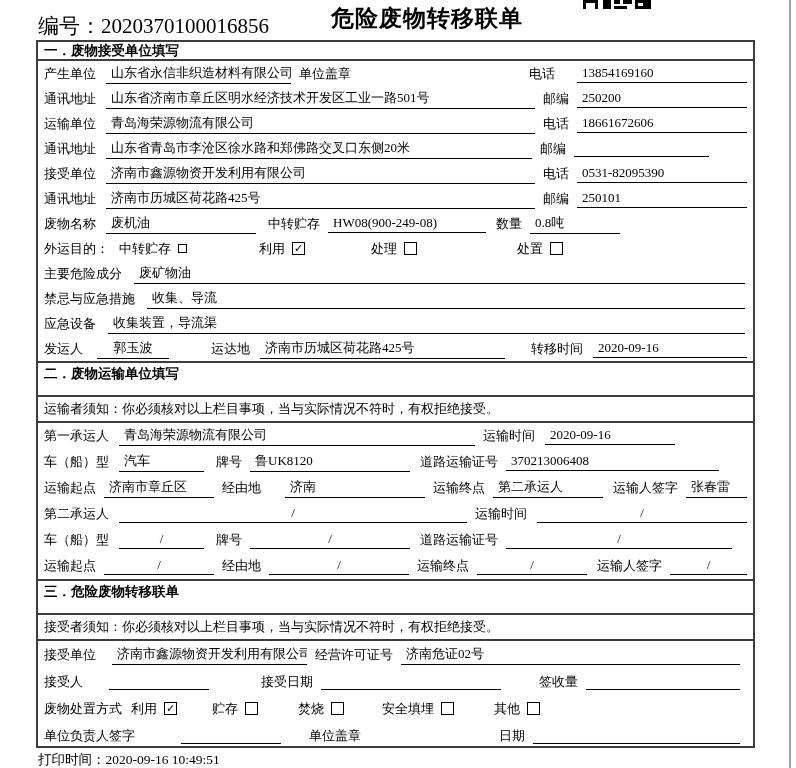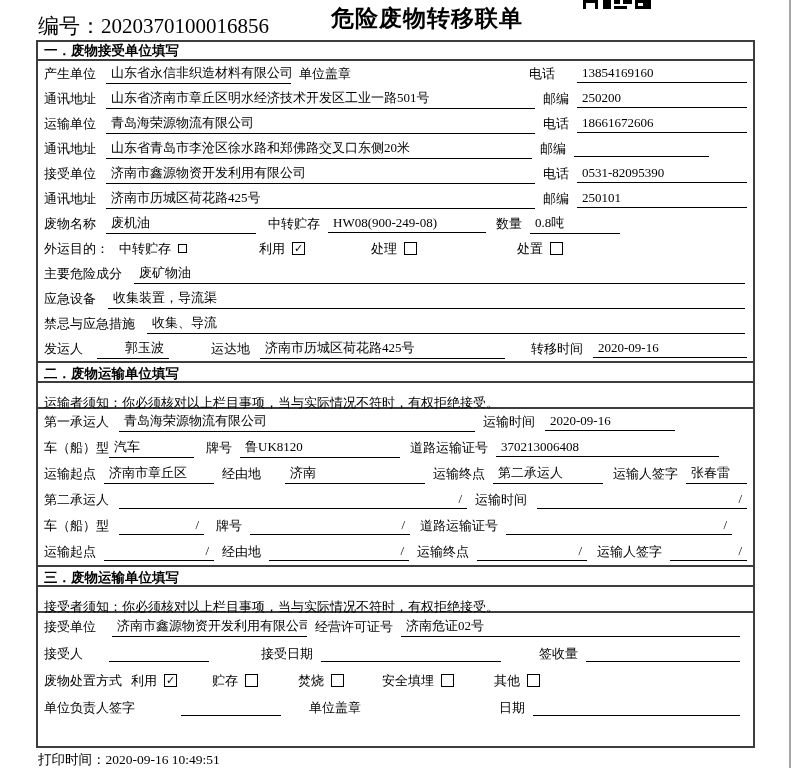--- a/index.html
+++ b/index.html
@@ -5,28 +5,28 @@
   *{margin:0;padding:0;box-sizing:border-box}
   html,body{width:796px;height:768px}
   body{background:#fff;font-family:"Liberation Serif","DejaVu Serif",serif;color:#000;position:relative;overflow:hidden;font-size:13px}
   .hdr-no{position:absolute;left:38px;top:12px;font-size:21px;white-space:nowrap}
   .doc-title{position:absolute;left:331px;top:3px;font-size:23px;font-weight:900;letter-spacing:1px;font-family:Liberation Sans, sans-serif}
   .qr{position:absolute;left:583px;top:0;width:68px;height:9px}
   .qr div{position:absolute;background:#000}
   .edge{position:absolute;left:789px;top:0;width:2px;height:768px;background:#a6a6a6}
   .form{position:absolute;left:36px;top:40px;width:719px;height:708px;border:2px solid #3d3d3d;background:#fff}
   .sec-title{height:19px;line-height:16px;padding:1px 6px 0;font-weight:bold;font-size:13.5px;border-bottom:2px solid #3d3d3d;font-family:"Liberation Sans","DejaVu Sans",sans-serif}
-  .sec-title.mid{height:22px;border-top:2px solid #3d3d3d;line-height:19px}
-  .notice{height:26px;line-height:24px;padding:8px 6px;border-bottom:2px solid #3d3d3d;white-space:nowrap}
+  .sec-title.mid{height:36px;border-top:2px solid #3d3d3d;line-height:19px}
+  .notice{height:26px;line-height:24px;padding:0 6px;border-bottom:2px solid #3d3d3d;white-space:nowrap}
   .row{display:flex;align-items:center;padding:0 6px}
   .h25{height:25px}.h26{height:26px}.h27{height:27px}
   .lbl{white-space:nowrap;flex:none}
   .val{border-bottom:1px solid #000;padding:0 5px 1px;white-space:nowrap;overflow:hidden;flex:none;min-height:17px}
   .fx{flex:1 1 auto}
-  .ctr{text-align:right}
+  .ctr{text-align:center}
   .opt{display:flex;align-items:center;flex:none}
   .box{width:13px;height:13px;border:1px solid #000;margin-left:7px;display:flex;align-items:center;justify-content:center;font-size:11px;line-height:1;flex:none}
   .box.sm{width:9px;height:9px}
   .print{position:absolute;left:38px;top:751px;font-size:13.5px;white-space:nowrap}
 </style>
 </head>
 <body>
 
 <div class="hdr-no">
   <span>编号：</span><span>2020370100016856</span>
@@ -131,27 +131,27 @@
         </span>
     </span>
   </div>
 
   <div class="row h25">
     <span class="lbl">主要危险成分</span>
     <span class="val fx" style="margin-left:12px;margin-right:2px">废矿物油</span>
   </div>
 
   <div class="row h25">
+    <span class="lbl">禁忌与应急措施</span>
+    <span class="val fx" style="margin-left:12px;margin-right:2px">收集、导流</span>
+  </div>
+
+  <div class="row h25">
     <span class="lbl">应急设备</span>
     <span class="val fx" style="margin-left:12px;margin-right:2px">收集装置，导流渠</span>
-  </div>
-
-  <div class="row h25">
-    <span class="lbl">禁忌与应急措施</span>
-    <span class="val fx" style="margin-left:12px;margin-right:2px">收集、导流</span>
   </div>
 
   <div class="row h25">
     <span class="lbl">发运人</span>
     <span class="val ctr" style="width:72px;margin-left:14px">郭玉波</span>
     <span class="lbl" style="margin-left:42px">运达地</span>
     <span class="val" style="width:245px;margin-left:10px">济南市历城区荷花路425号</span>
     <span class="lbl" style="margin-left:26px">转移时间</span>
     <span class="val fx" style="margin-left:10px">2020-09-16</span>
   </div>
@@ -161,21 +161,21 @@
 
   <div class="row h26">
     <span class="lbl">第一承运人</span>
     <span class="val fx" style="margin-left:10px;margin-right:8px">青岛海荣源物流有限公司</span>
     <span class="lbl">运输时间</span>
     <span class="val" style="width:130px;margin-left:10px;margin-right:72px">2020-09-16</span>
   </div>
 
   <div class="row h26">
     <span class="lbl">车（船）型</span>
-    <span class="val" style="width:85px;">汽车</span>
+    <span class="val" style="width:85px;margin-left:10px">汽车</span>
     <span class="lbl" style="margin-left:12px">牌号</span>
     <span class="val" style="width:160px;margin-left:8px">鲁UK8120</span>
     <span class="lbl" style="margin-left:10px">道路运输证号</span>
     <span class="val fx" style="margin-left:8px;margin-right:28px">370213006408</span>
   </div>
 
   <div class="row h26">
     <span class="lbl">运输起点</span>
     <span class="val" style="width:110px;margin-left:8px">济南市章丘区</span>
     <span class="lbl" style="margin-left:8px">经由地</span>
@@ -206,21 +206,21 @@
     <span class="lbl">运输起点</span>
     <span class="val ctr" style="width:110px;margin-left:8px">/</span>
     <span class="lbl" style="margin-left:8px">经由地</span>
     <span class="val ctr" style="width:140px;margin-left:8px">/</span>
     <span class="lbl" style="margin-left:8px">运输终点</span>
     <span class="val ctr" style="width:110px;margin-left:8px">/</span>
     <span class="lbl" style="margin-left:10px">运输人签字</span>
     <span class="val fx ctr" style="margin-left:8px">/</span>
   </div>
 
-  <div class="sec-title mid">三．废物运输单位填写</div>
+  <div class="sec-title mid">三．危险废物转移联单</div>
   <div class="notice">接受者须知：你必须核对以上栏目事项，当与实际情况不符时，有权拒绝接受。</div>
 
   <div class="row h27">
     <span class="lbl">接受单位</span>
     <span class="val" style="width:195px;margin-left:16px">济南市鑫源物资开发利用有限公司</span>
     <span class="lbl" style="margin-left:8px">经营许可证号</span>
     <span class="val fx" style="margin-left:8px;margin-right:7px">济南危证02号</span>
   </div>
 
   <div class="row h27">

